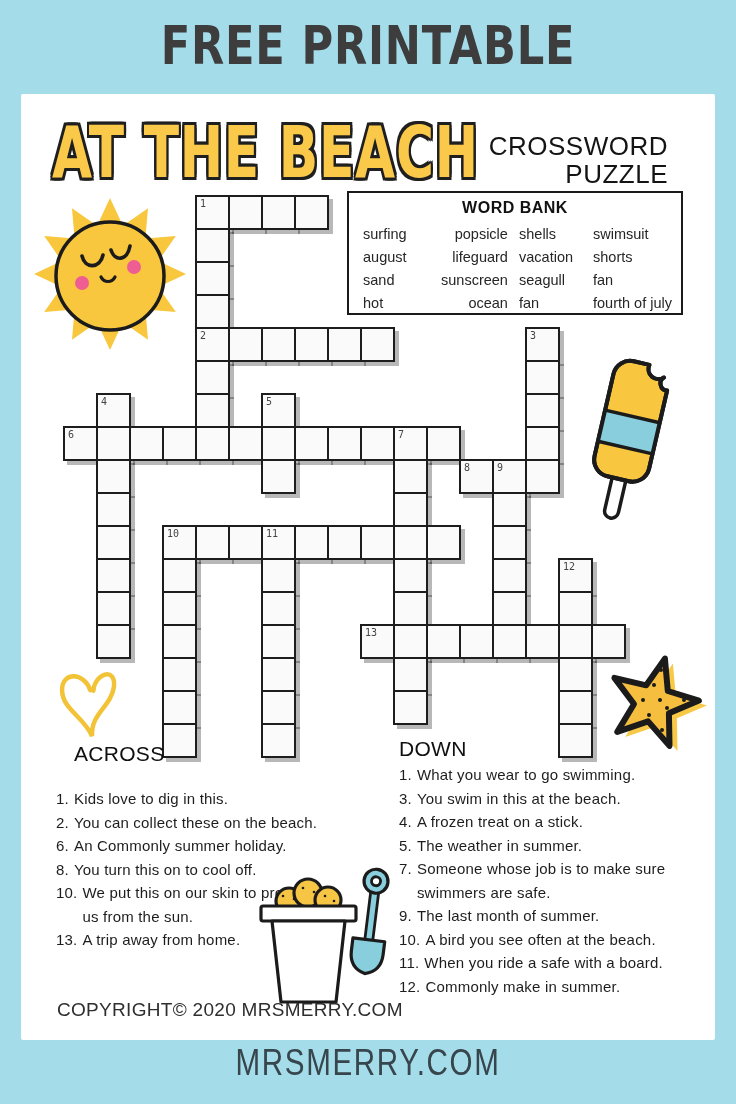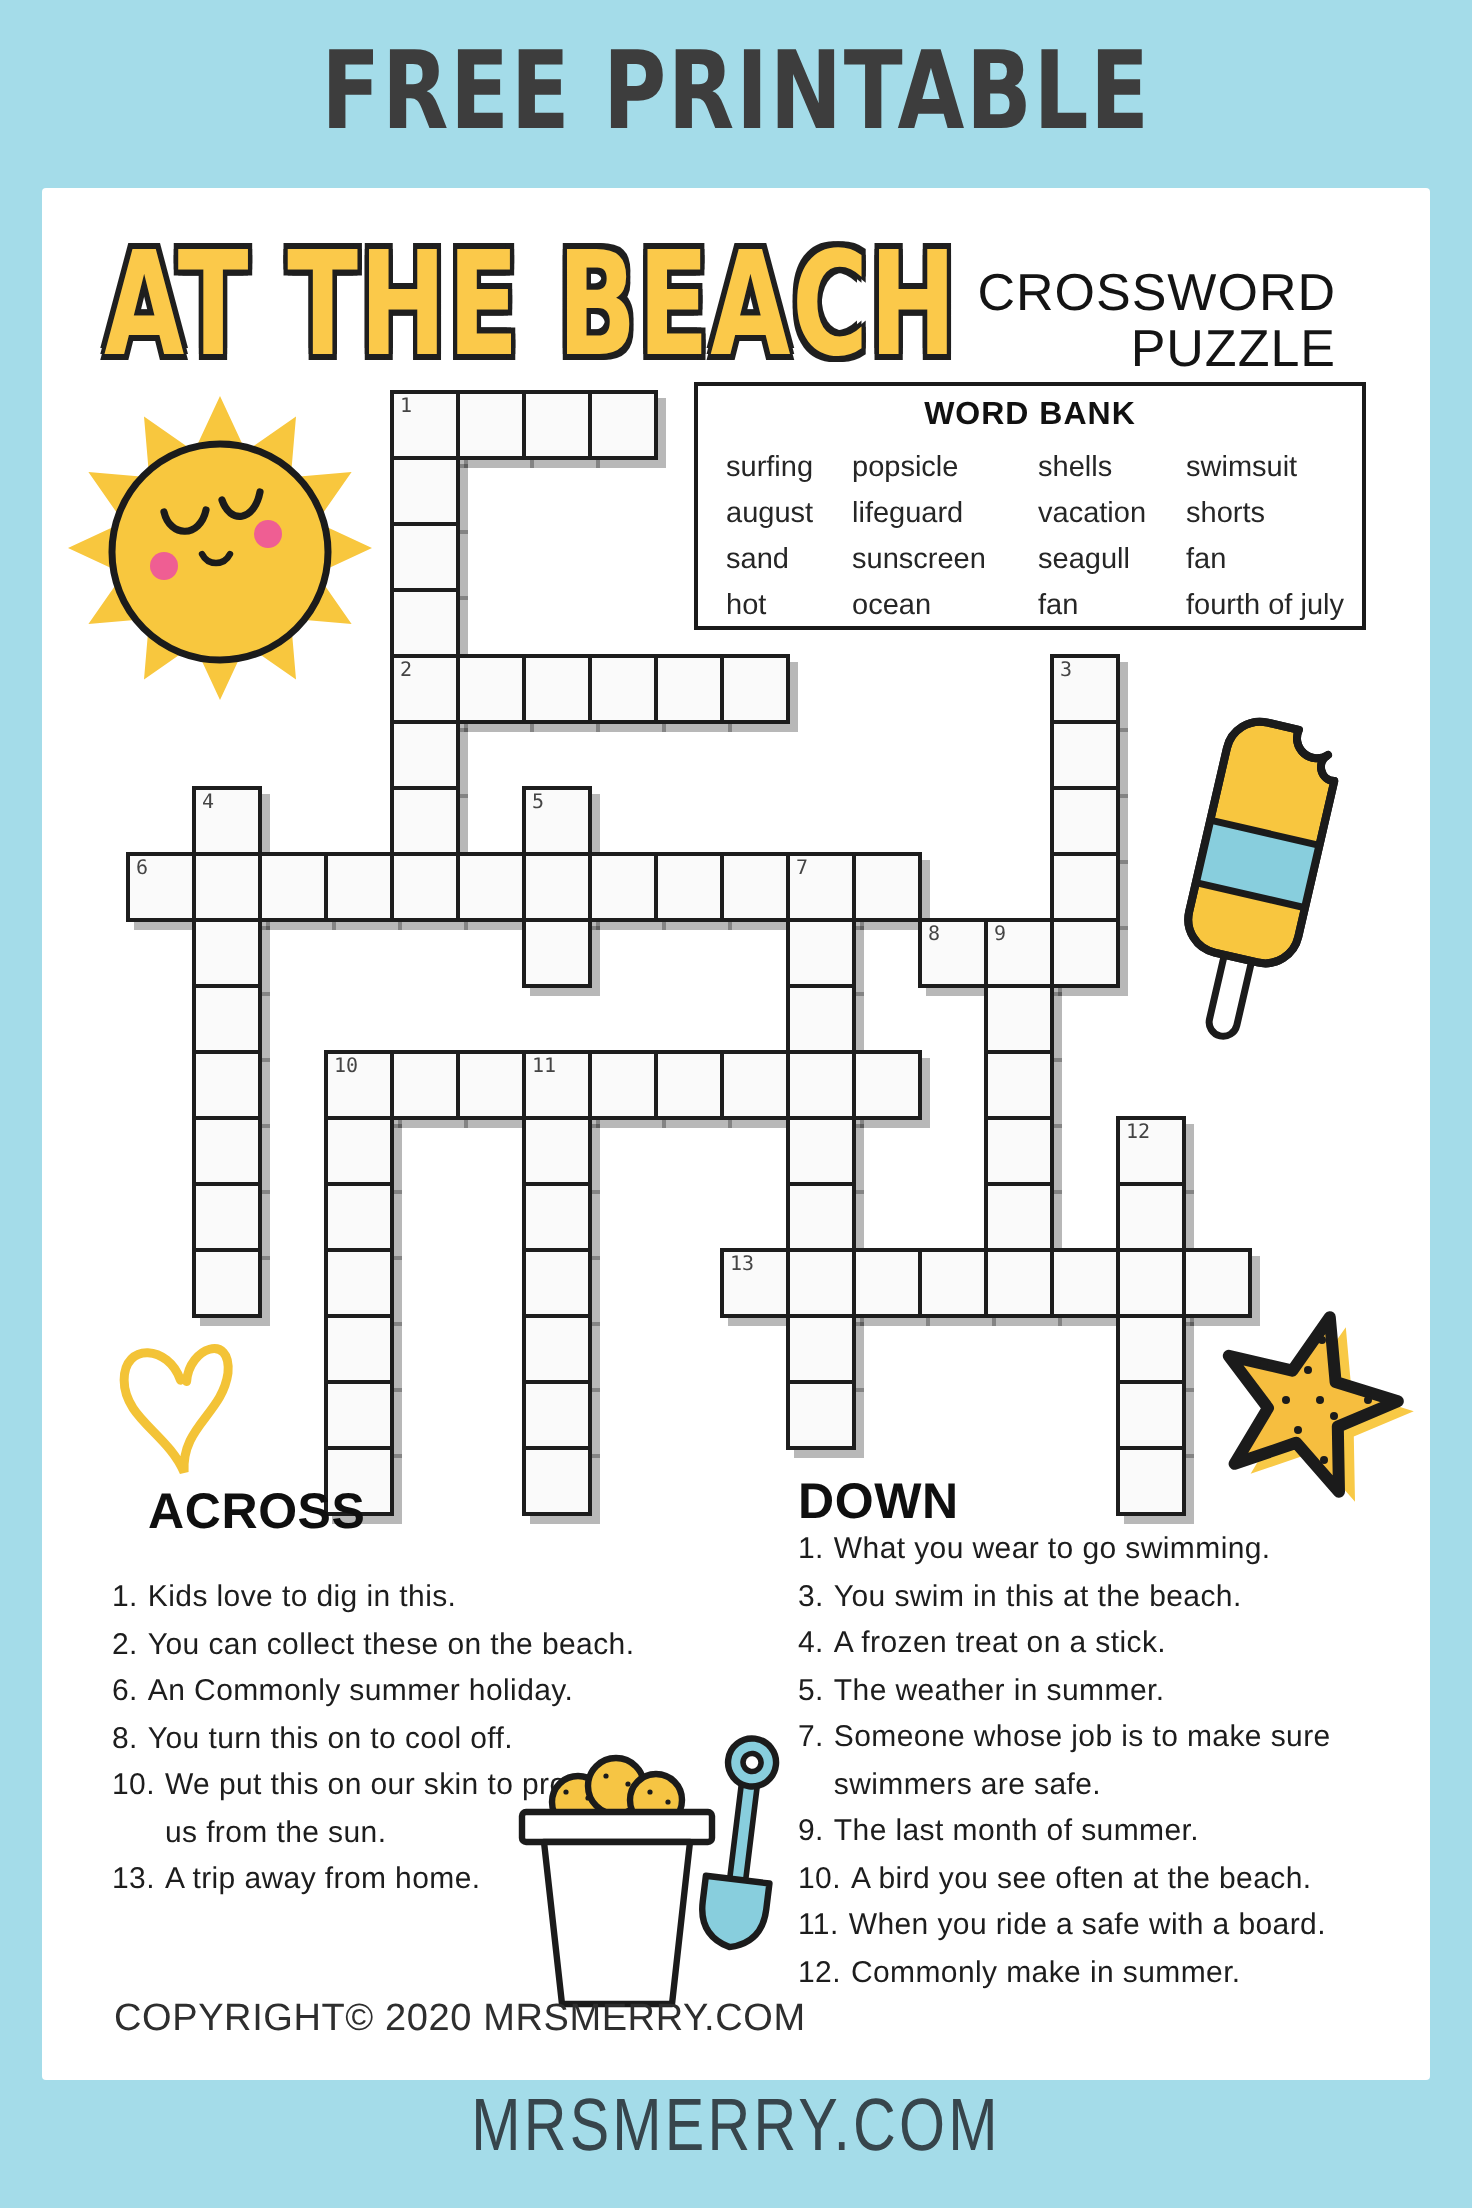--- a/index.html
+++ b/index.html
@@ -59,21 +59,21 @@
     background:#FAFAFA;border:2px solid #1d1d1d;
     box-shadow:4px 4px 0 rgba(0,0,0,0.28);
   }
   .cellnum{
     position:absolute;top:0px;left:3px;
     font-family:"DejaVu Sans Mono",monospace;
     font-size:10px;color:#444;line-height:13px;
   }
 
   
-  .clues-title{font-size:25px;font-weight:700;letter-spacing:0.3px;color:#0f0f0f;}
+  .clues-title{font-size:21px;font-weight:400;letter-spacing:0.3px;color:#0f0f0f;}
   .clue-list{display:block;}
   .clue{display:flex;align-items:flex-start;font-size:15px;line-height:23.5px;color:#1d1d1d;letter-spacing:0.2px;}
   .clue-num{flex:none;margin-right:5px;}
   .clue-text{white-space:pre-line;}
 
   
   .copyright{
     left:57px;top:999px;font-size:19px;letter-spacing:0.3px;
     font-weight:500;color:#2e2e2e;
   }
@@ -110,21 +110,21 @@
 
 <div class="abs wordbank">
   <div class="wordbank-title">WORD BANK</div>
   <div id="wb-cols">
       <div class="wb-col" style="left: 14px;">
         <span class="wb-word">surfing</span>
         <span class="wb-word">august</span>
         <span class="wb-word">sand</span>
         <span class="wb-word">hot</span>
       </div>
-      <div class="wb-col" style="left: 77px;">
+      <div class="wb-col" style="left: 92px; text-align: right;">
         <span class="wb-word">popsicle</span>
         <span class="wb-word">lifeguard</span>
         <span class="wb-word">sunscreen</span>
         <span class="wb-word">ocean</span>
       </div>
       <div class="wb-col" style="left: 170px;">
         <span class="wb-word">shells</span>
         <span class="wb-word">vacation</span>
         <span class="wb-word">seagull</span>
         <span class="wb-word">fan</span>

